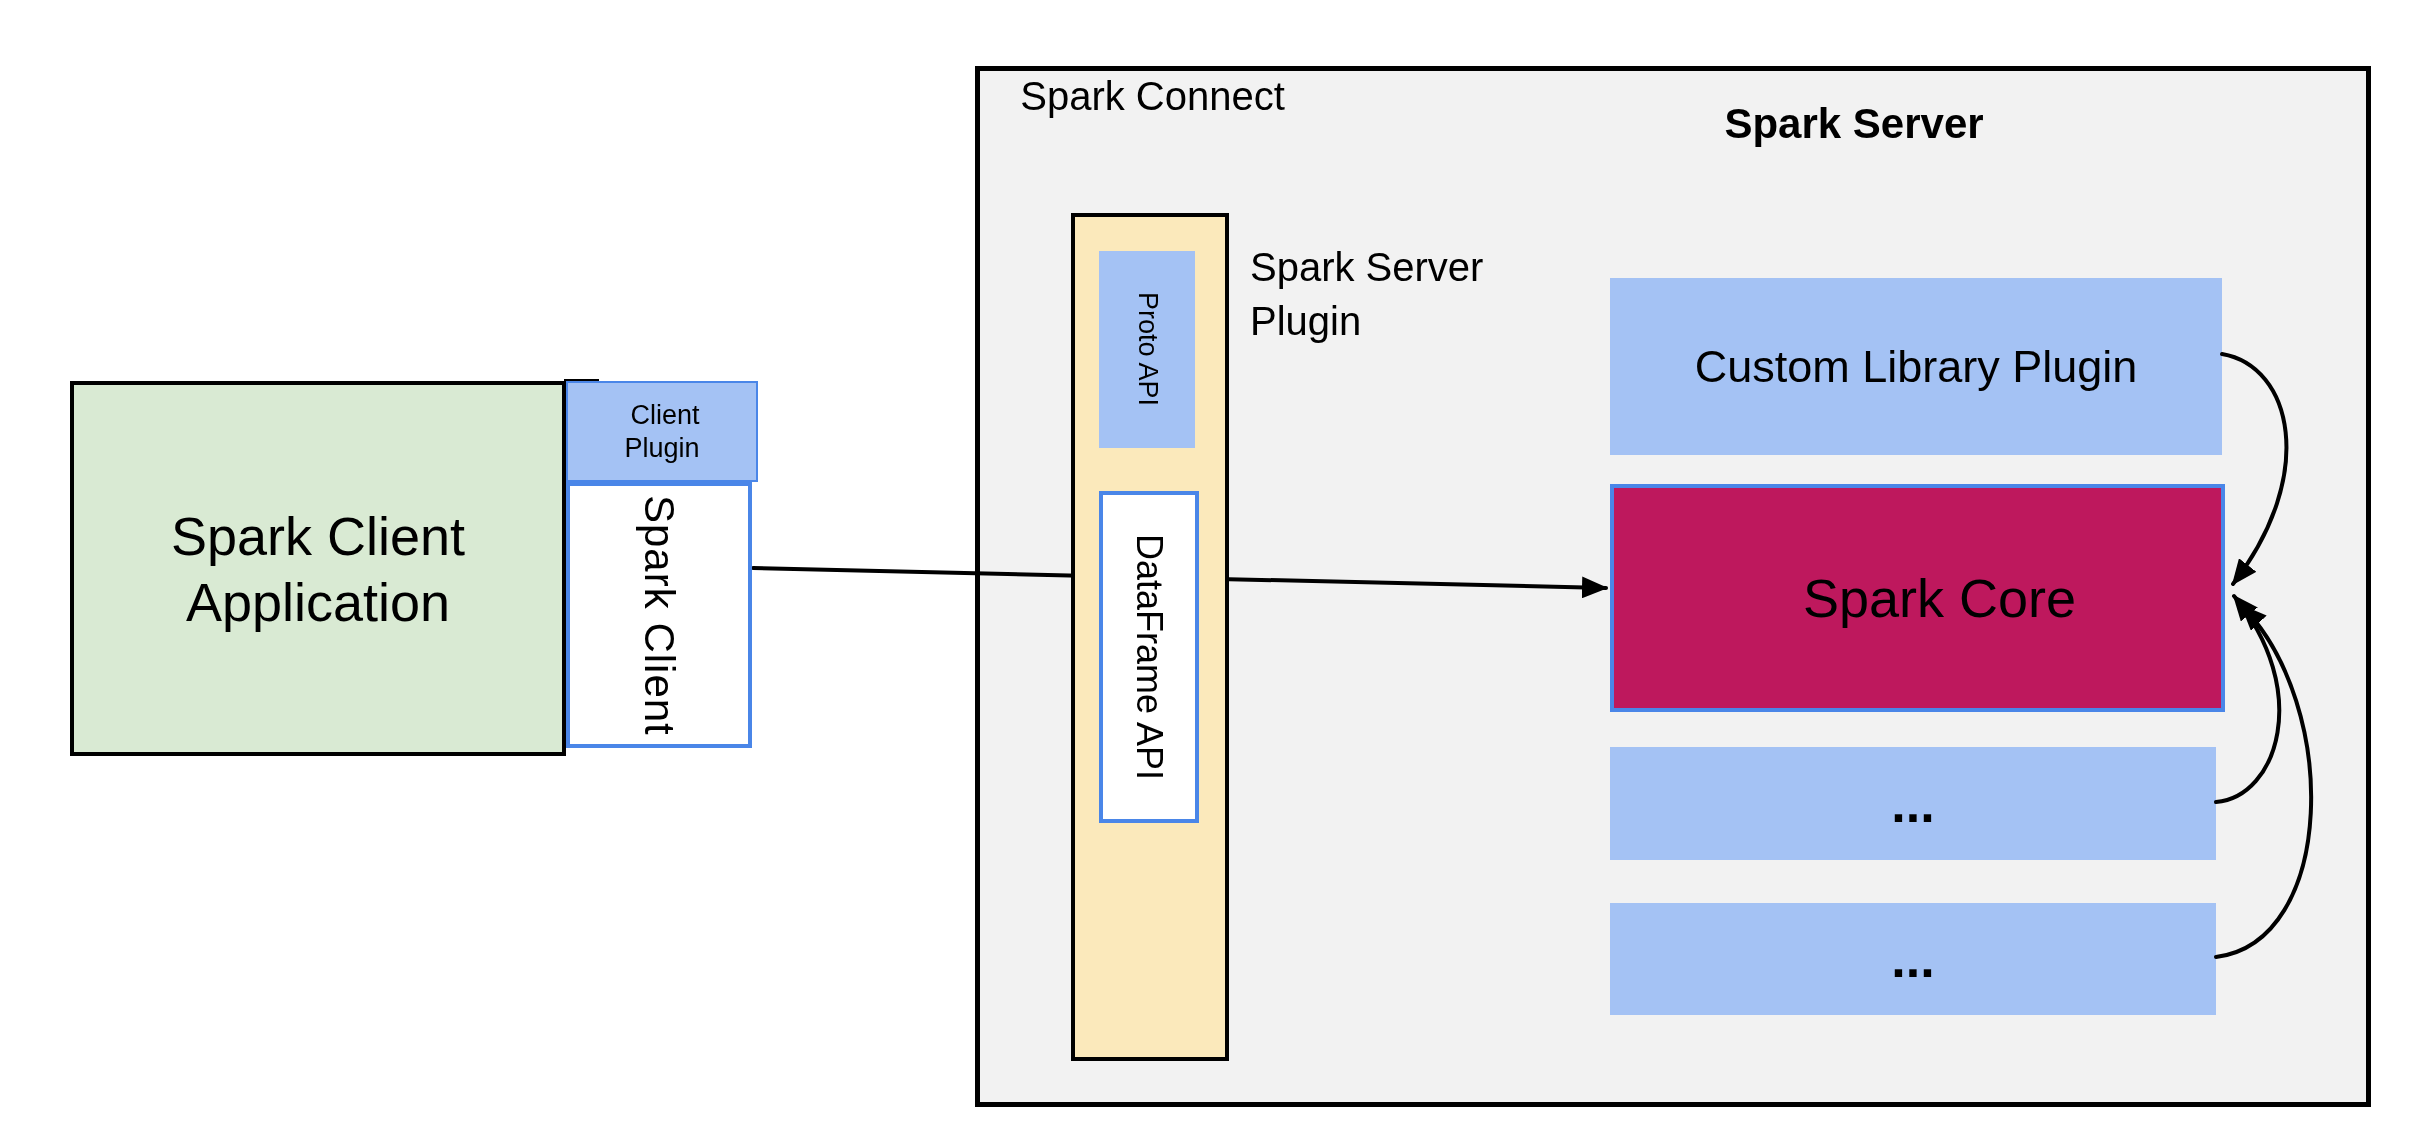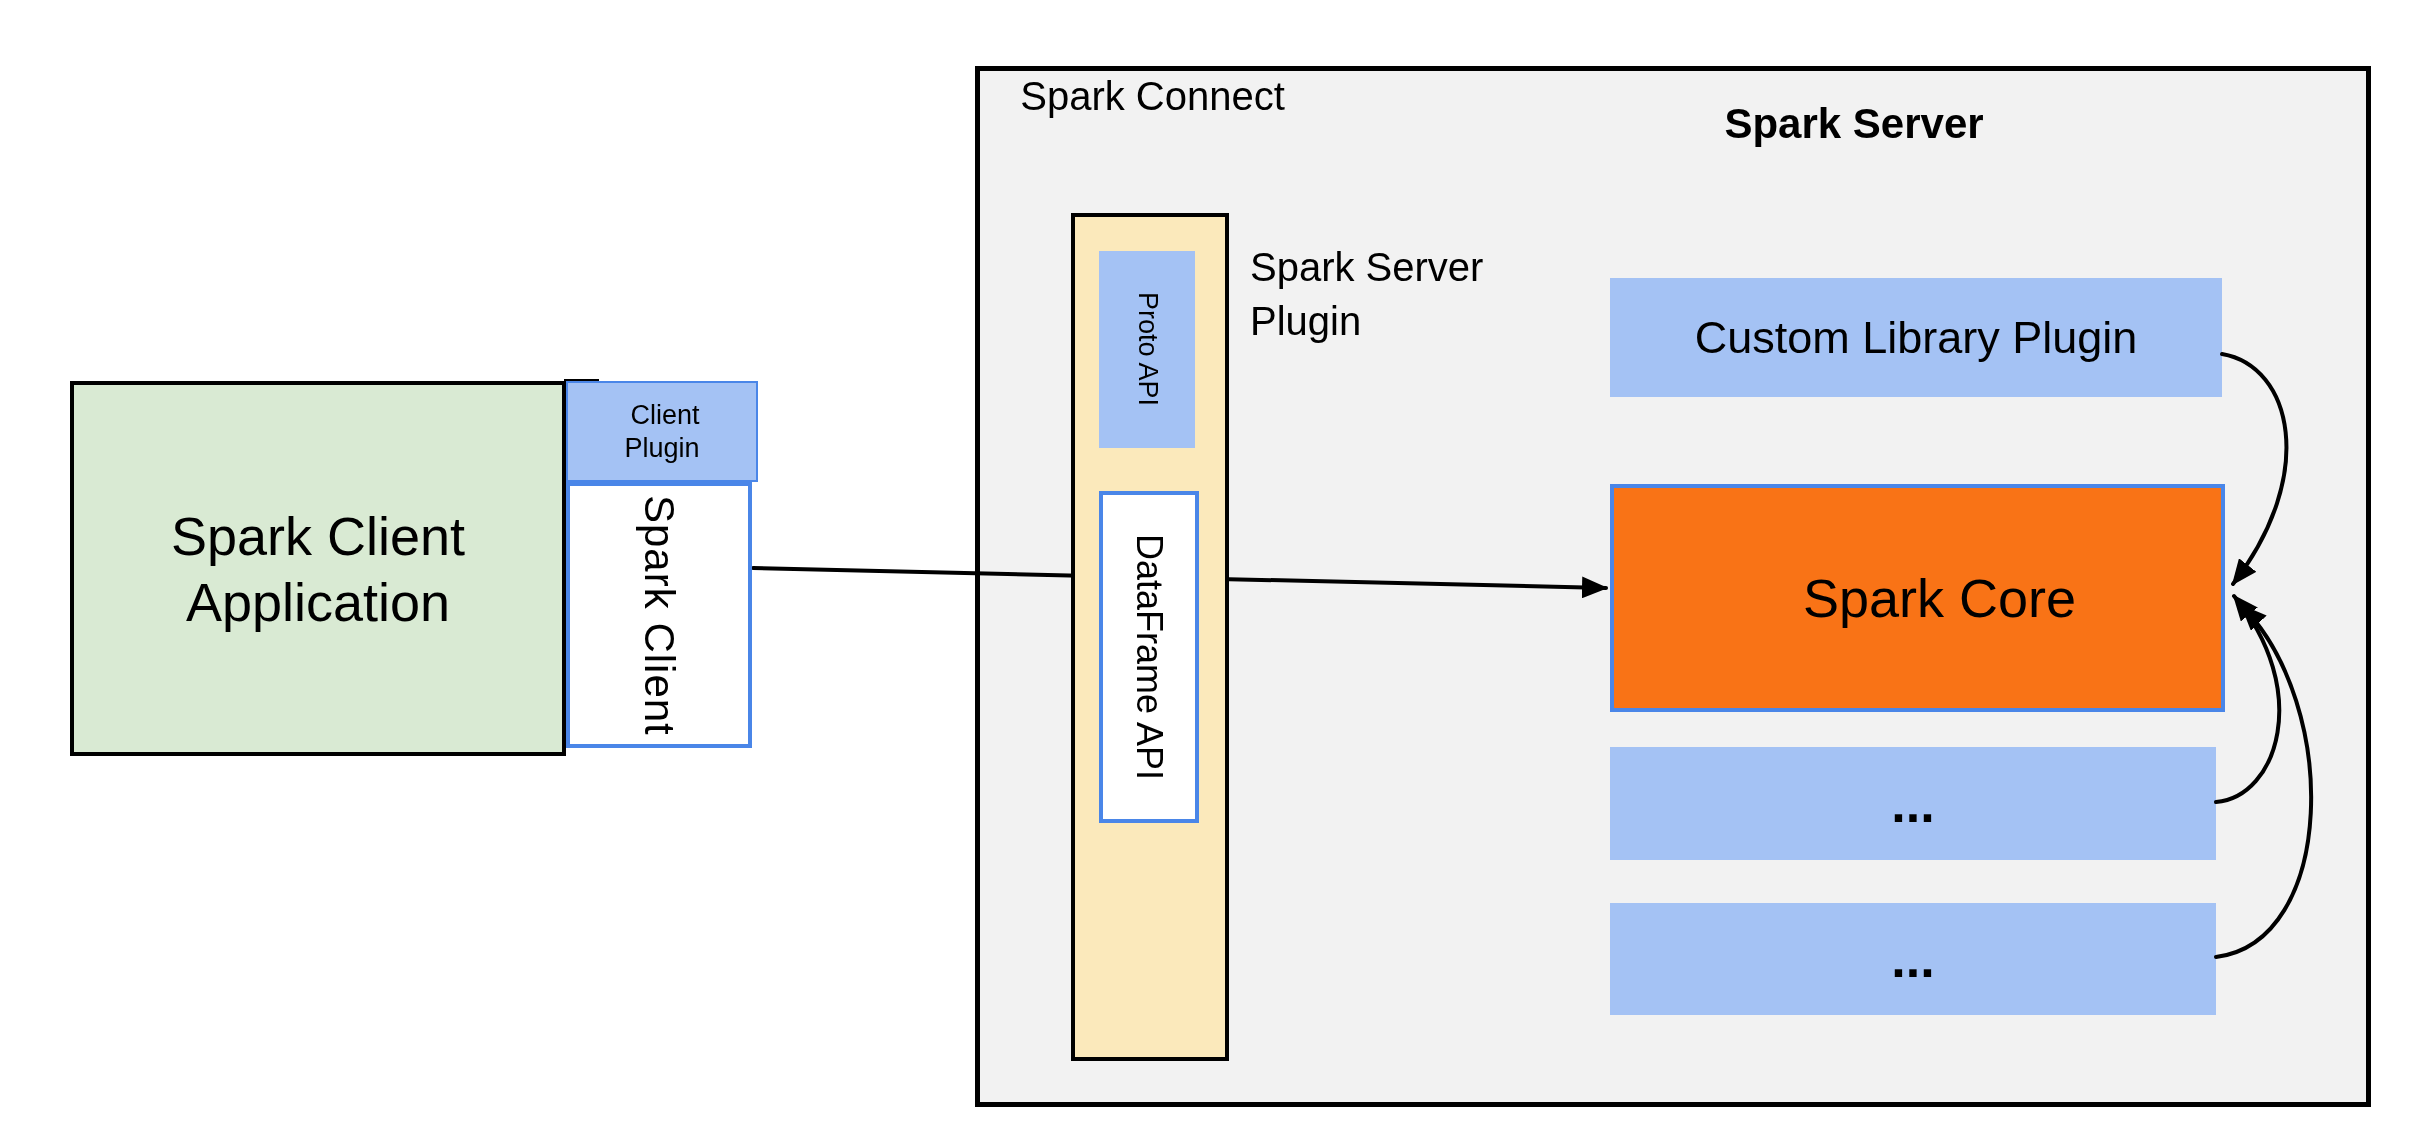--- a/index.html
+++ b/index.html
@@ -39,22 +39,22 @@
 
   .cream-box{left:1071px;top:213px;width:158px;height:848px;background:var(--cream);border:4px solid #000;}
   .proto-api{left:1099px;top:251px;width:96px;height:197px;background:var(--blue-fill);font-size:27px;}
   .dataframe-api{left:1099px;top:491px;width:100px;height:332px;background:#ffffff;
                  border:4px solid var(--blue-border);font-size:36px;}
 
   .connect-label{left:980px;top:70px;width:345px;font-size:40px;line-height:53px;text-align:center;}
   .server-library-label{left:1250px;top:240px;width:360px;font-size:40px;line-height:54px;text-align:left;}
   .server-title{left:1654px;top:100px;width:400px;font-size:42px;font-weight:bold;text-align:center;}
 
-  .custom-plugin{left:1610px;top:278px;width:612px;height:119px;background:var(--blue-fill);font-size:45px;}
-  .spark-core{left:1610px;top:484px;width:615px;height:228px;background:#f97316;
+  .custom-plugin{left:1610px;top:278px;width:612px;height:177px;background:var(--blue-fill);font-size:45px;}
+  .spark-core{left:1610px;top:484px;width:615px;height:228px;background:#be185d;
               border:4px solid var(--blue-border);font-size:54px;padding-left:44px;}
   .dots-box{left:1610px;width:606px;background:var(--blue-fill);font-size:52px;font-weight:600;}
   .dots-1{top:747px;height:113px;}
   .dots-2{top:903px;height:112px;}
 
   .arrow-path{stroke:#000;stroke-width:4;fill:none;stroke-linecap:round;}
 </style>
 </head>
 <body>
 

